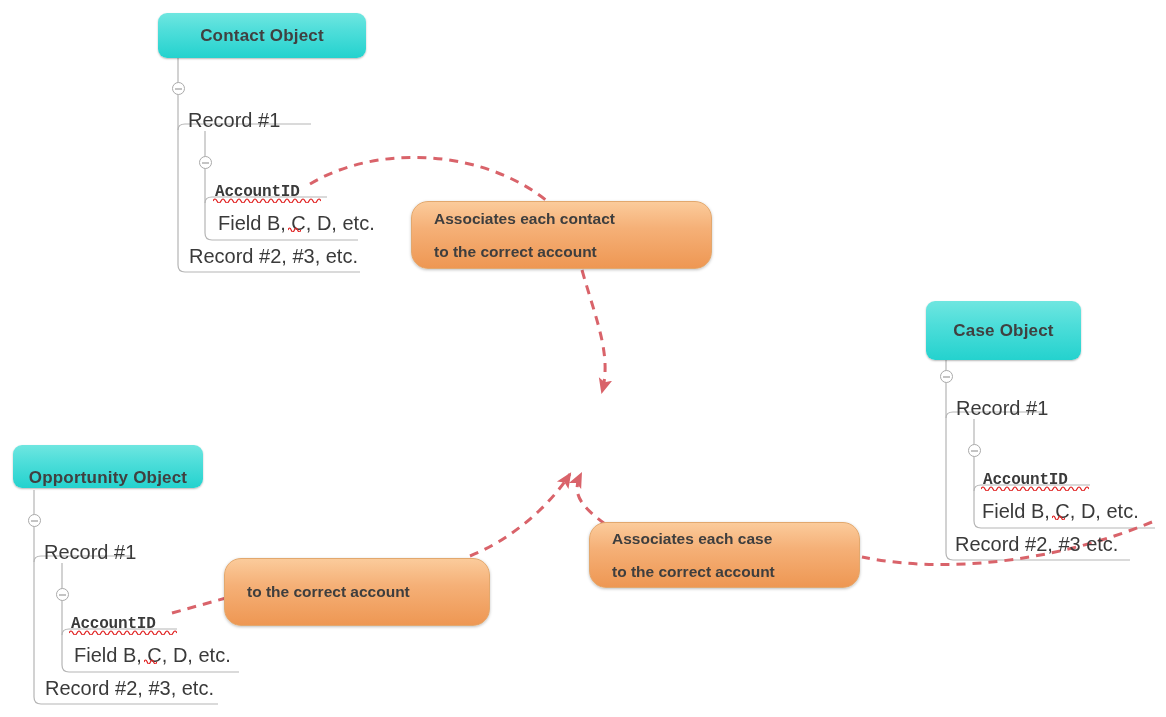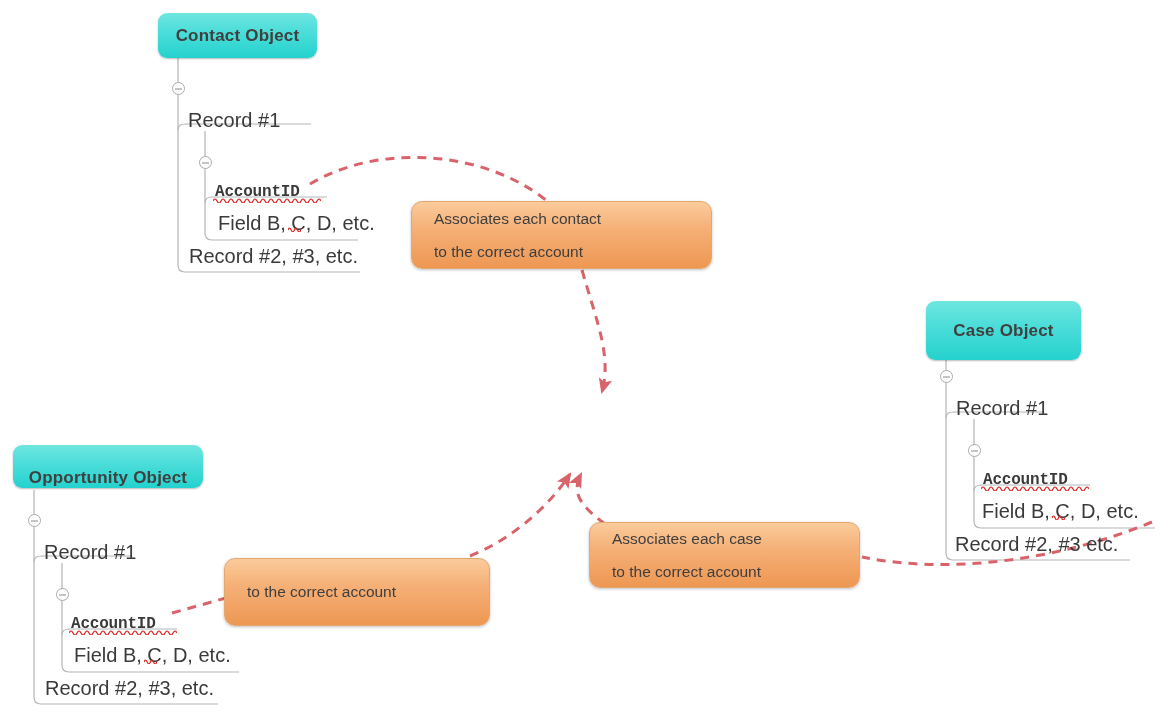--- a/index.html
+++ b/index.html
@@ -56,27 +56,27 @@
     display: flex;
     align-items: center;
     justify-content: center;
     white-space: nowrap;
   }
 
   
   .callout {
     position: absolute;
     box-sizing: border-box;
-    border-radius: 11px;
+    border-radius: 17px;
     border: 1px solid #E2A86E;
     background: linear-gradient(to bottom, #FBCB9B 0%, #F5B077 40%, #EE9753 100%);
     box-shadow: 0 1px 3px rgba(0,0,0,0.25);
     color: #3e3e3e;
     font-size: 15.5px;
-    font-weight: normal;
+    font-weight: bold;
     line-height: 1.38;
     padding: 10px 18px 10px 22px;
     display: flex;
     flex-direction: column;
     justify-content: center;
     white-space: nowrap;
     gap: 12px;
   }
 
   
@@ -155,21 +155,21 @@
 
     <path d="M 172 613 L 226 598" fill="none" stroke="#D9636A" stroke-width="3" stroke-dasharray="9 7" stroke-linecap="butt"></path>
 
     <path d="M 470 556 C 510 540 548 508 570 474" fill="none" stroke="#D9636A" stroke-width="3" stroke-dasharray="9 7" stroke-linecap="butt" marker-end="url(#arrowRed)"></path>
 
     <path d="M 1152 522 C 1060 560 950 575 862 557" fill="none" stroke="#D9636A" stroke-width="3" stroke-dasharray="9 7" stroke-linecap="butt"></path>
 
     <path d="M 605 524 C 578 504 572 492 581 474" fill="none" stroke="#D9636A" stroke-width="3" stroke-dasharray="9 7" stroke-linecap="butt" marker-end="url(#arrowRed)"></path>
   </svg>
 
-  <div class="root-node" style="left:158px; top:13px; width:159px; height:45px;">
+  <div class="root-node" style="left:158px; top:13px; width:208px; height:45px;">
     <span>Contact Object</span>
   </div>
 
   <div class="toggle" style="left:172px; top:82px;"></div>
 
   <span class="leaf" style="left:188px; top:110px;">Record #1</span>
 
   <div class="toggle" style="left:199px; top:156px;"></div>
 
   <span class="leaf mono" style="left:215px; top:184px;">AccountID</span>

